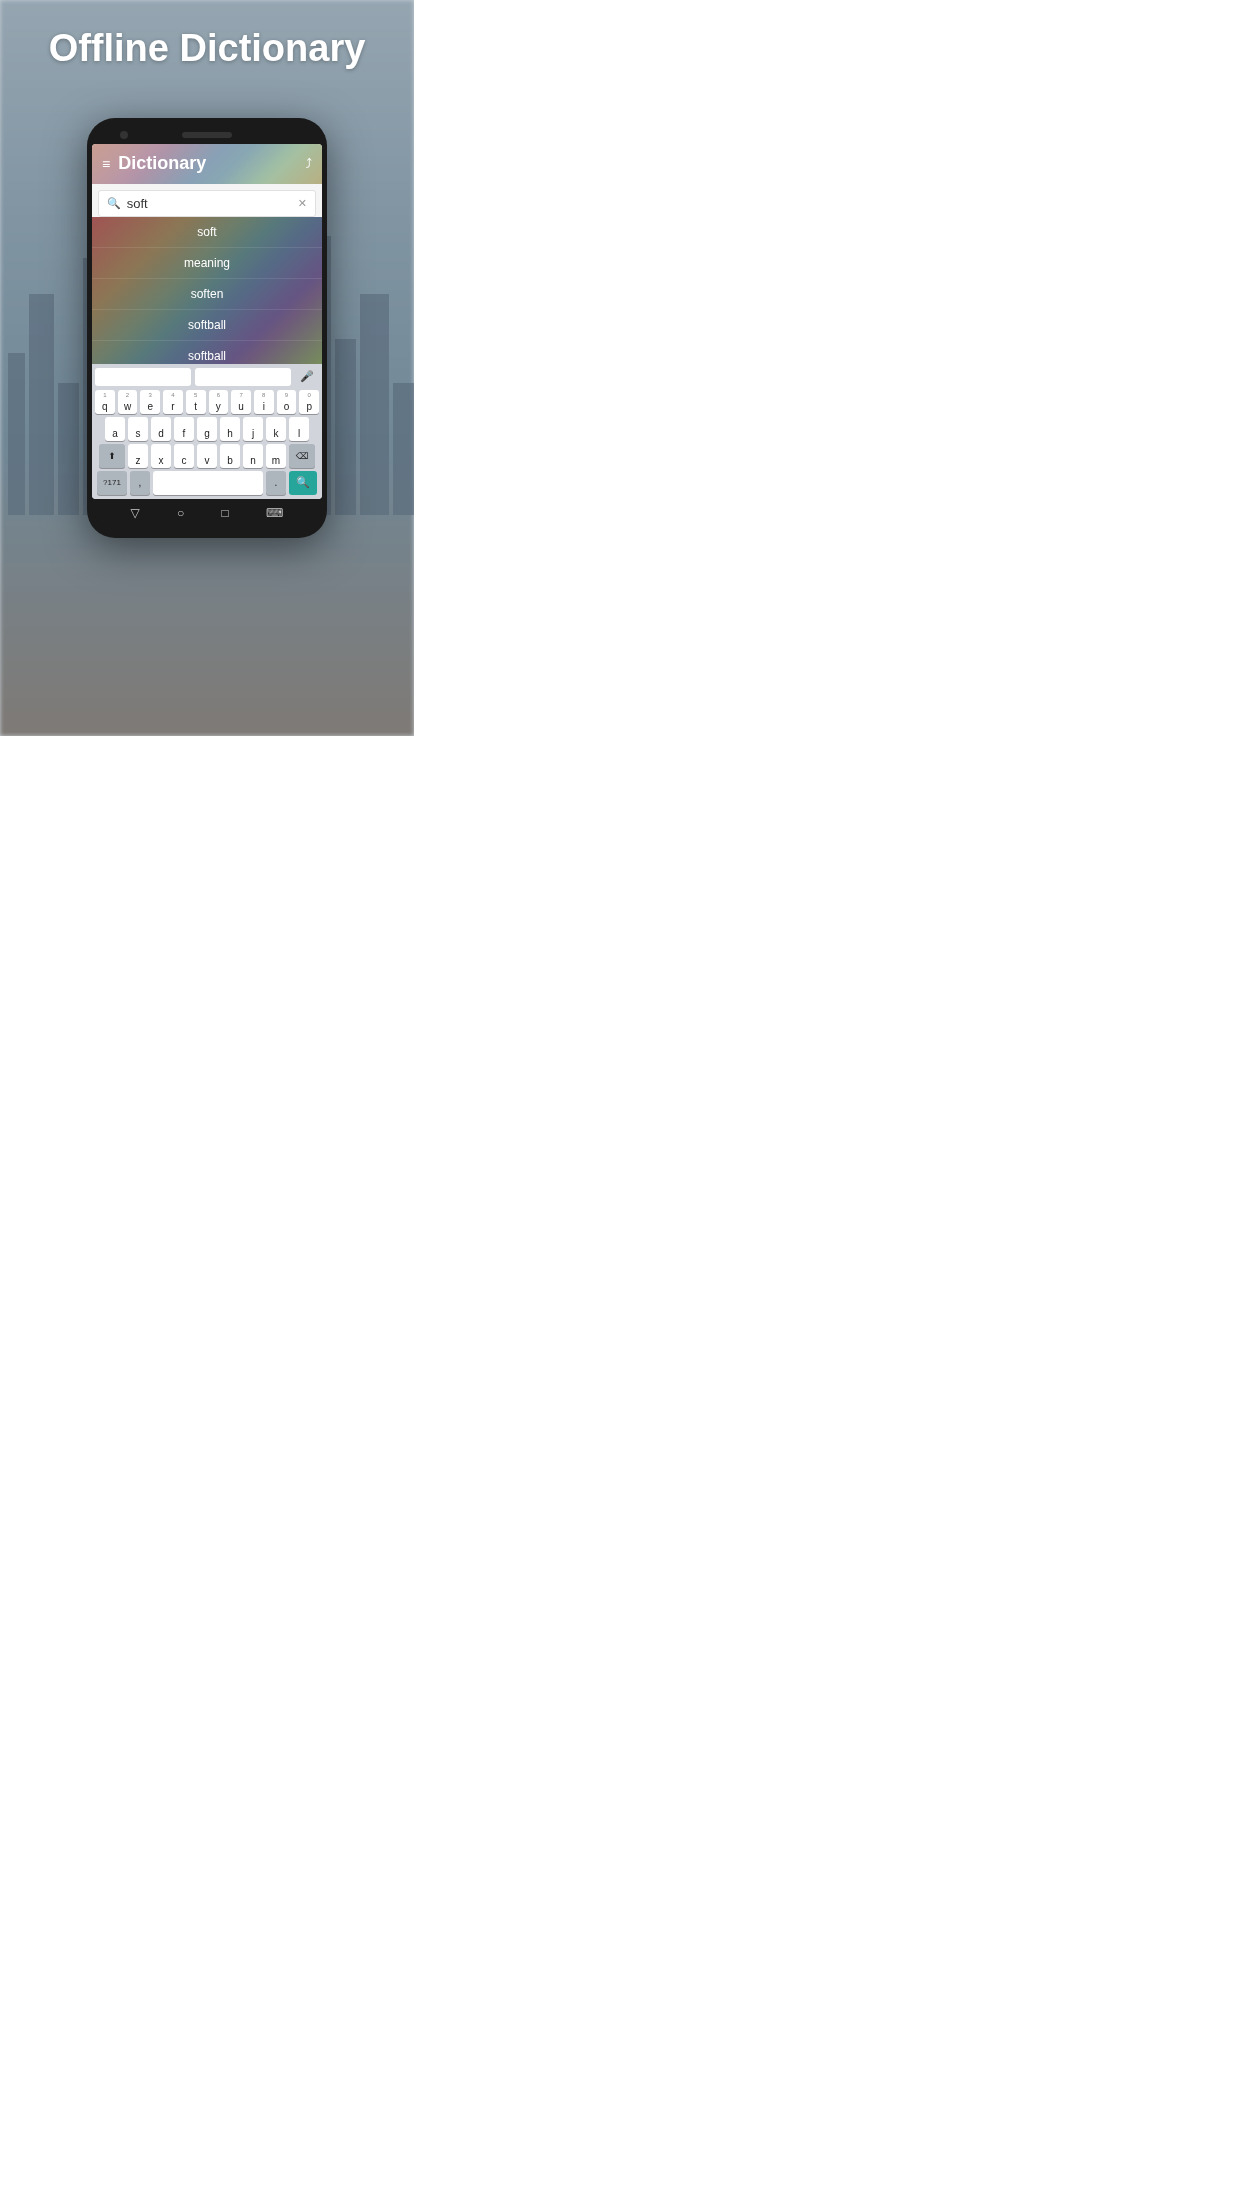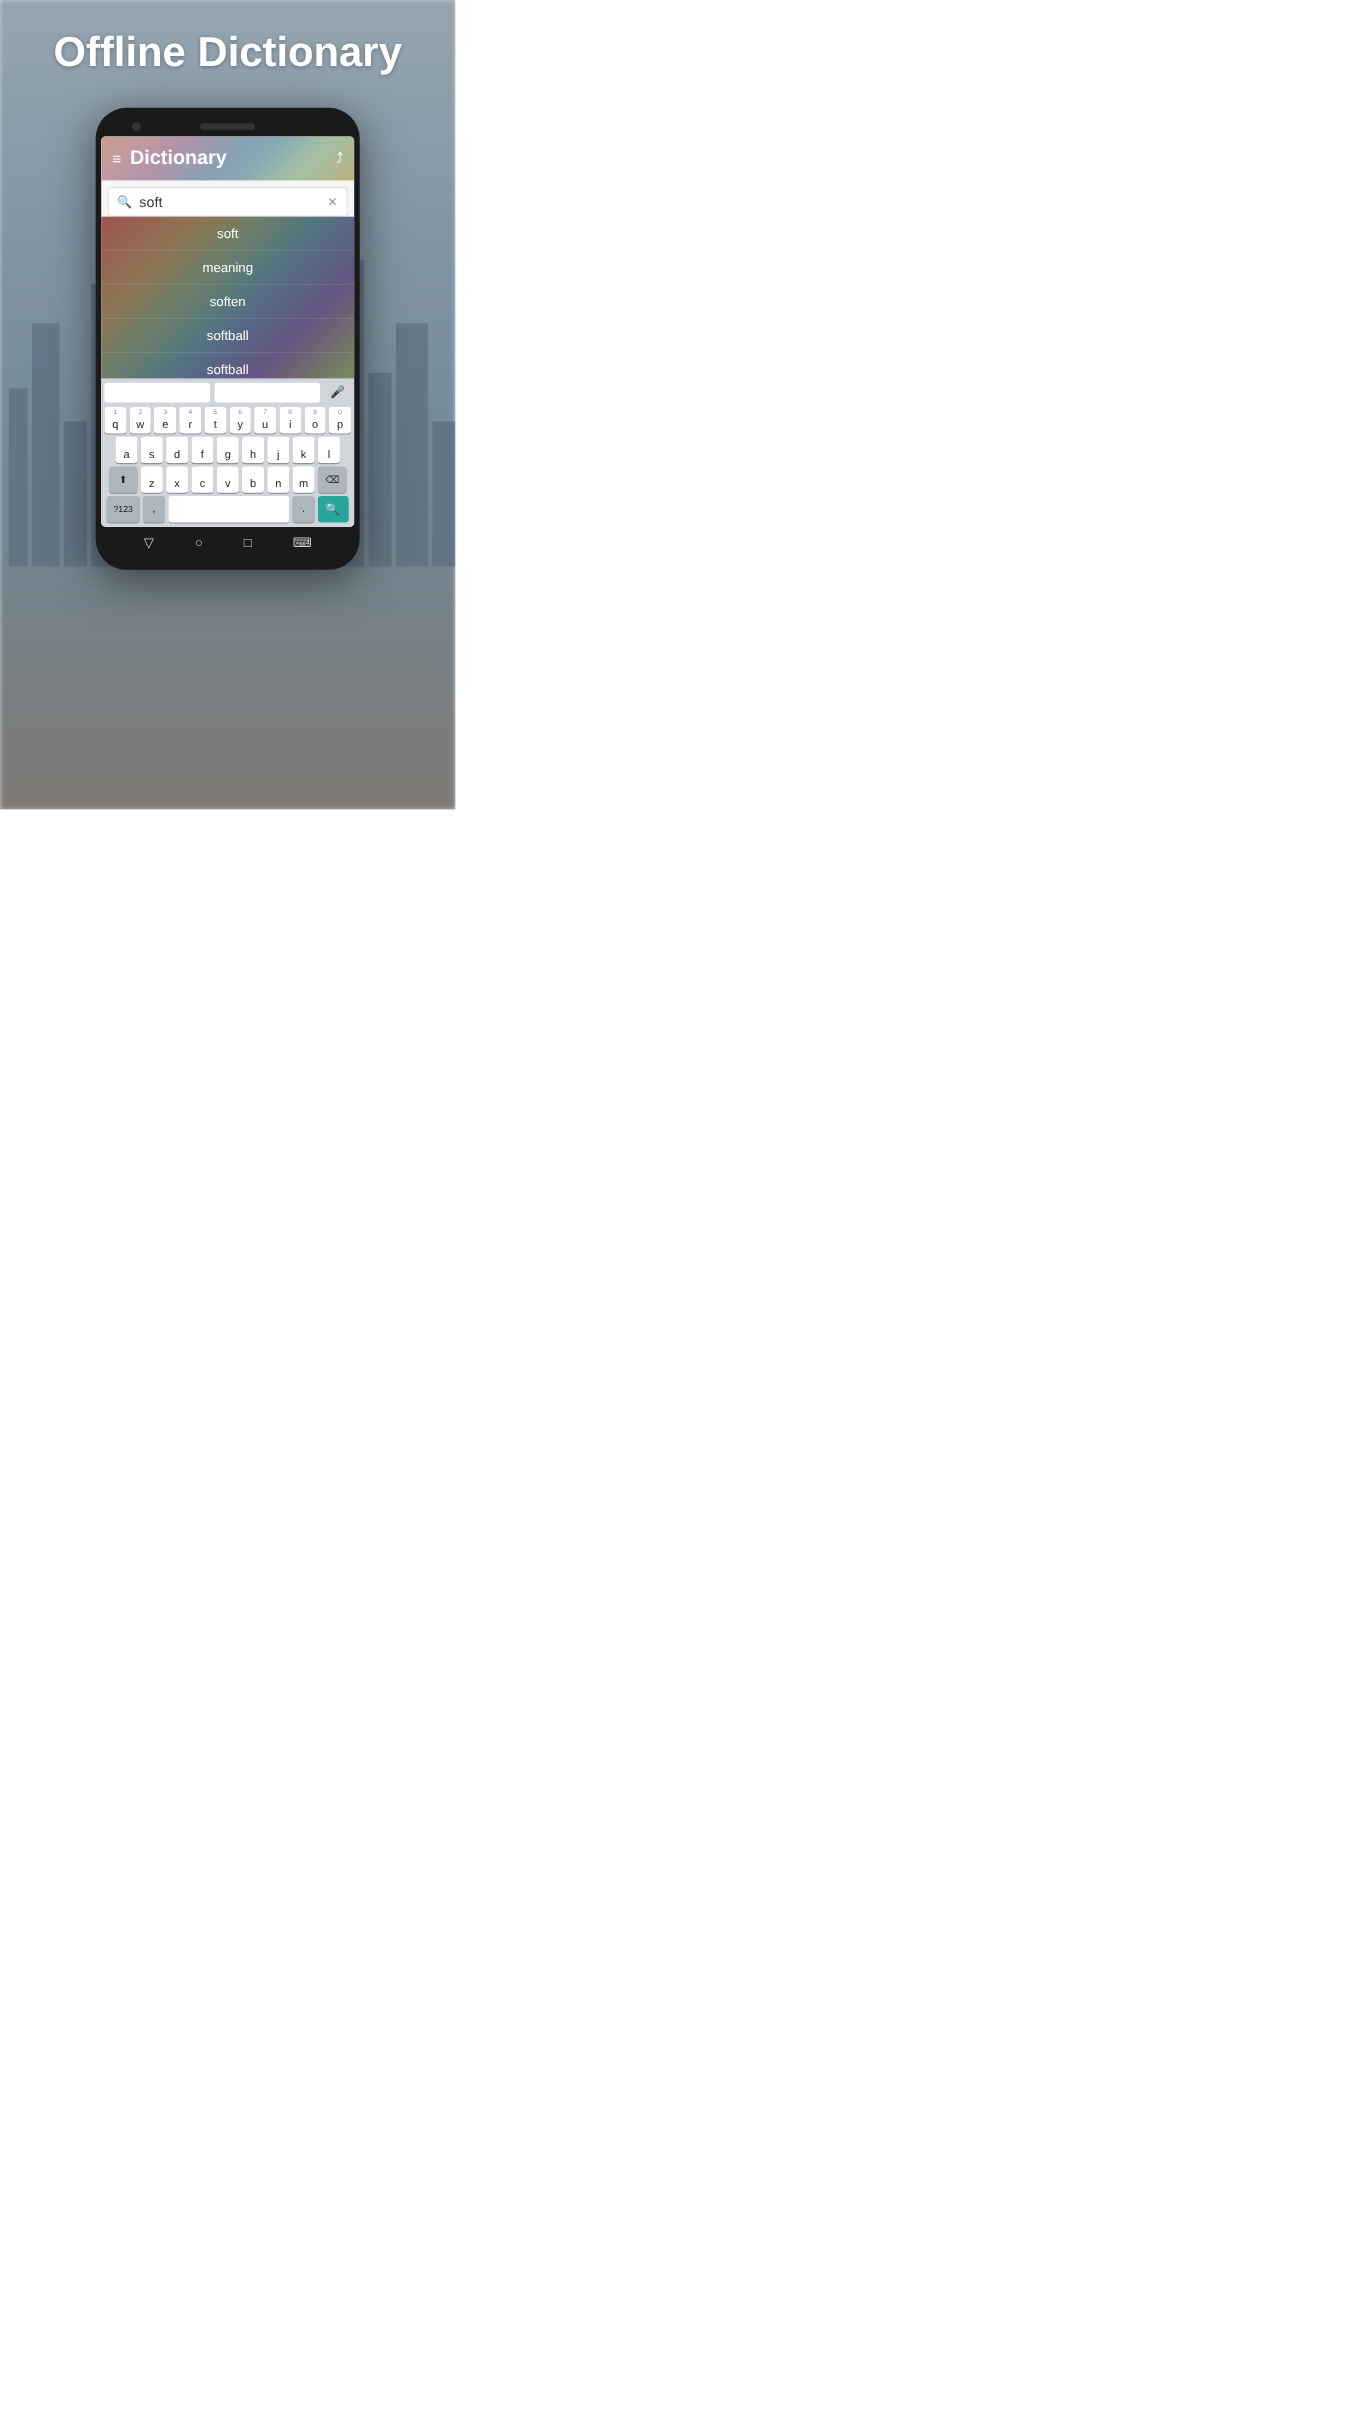--- a/index.html
+++ b/index.html
@@ -44,21 +44,21 @@
       text-align: center;
       padding: 28px 20px 18px;
       color: white;
       text-shadow: 0 1px 4px rgba(0,0,0,0.3);
     }
 
     .main-title {
       font-size: 38px;
       font-weight: 800;
       line-height: 1.1;
-      margin-bottom: 0;
+      margin-bottom: 20px;
     }
 
     .sub-title {
       font-size: 20px;
       font-weight: 700;
       line-height: 1.3;
       max-width: 320px;
     }
 
     
@@ -584,21 +584,21 @@
             <div class="key">
                 <span class="key-letter">m</span>
               </div>
             <div class="key-special">
                 <span class="key-special-label">⌫</span>
               </div>
           </div>
 
           <div class="bottom-row">
             <div class="key-123">
-                <span class="key-123-label">?123</span>
+                <span class="key-123-label">?171</span>
               </div>
             <div class="key-comma">
                 <span style="font-size:10px;color:#222;">,</span>
               </div>
             <div class="space-key"></div>
             <div class="key-period">
                 <span style="font-size:10px;color:#222;">.</span>
               </div>
             <div class="search-key">
               <span style="color:white;font-size:11px;">🔍</span>

